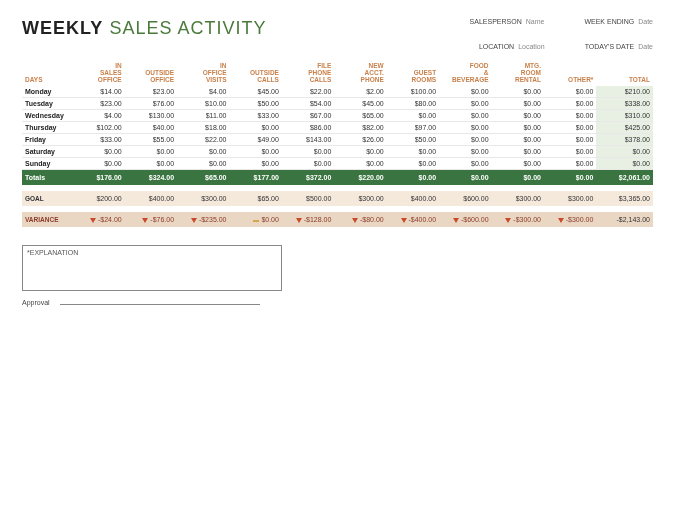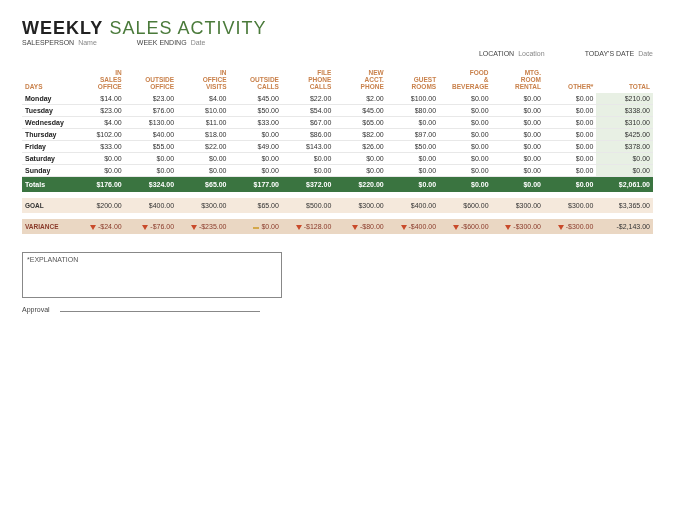--- a/index.html
+++ b/index.html
@@ -1,18 +1,18 @@
 <!DOCTYPE html>
 <html><head>
 <meta charset="utf-8">
 <style>
   * { box-sizing: border-box; margin: 0; padding: 0; }
   body { font-family: Arial, sans-serif; font-size: 8px; background: #fff; width: 675px; height: 520px; padding: 18px 22px; color: #333; }
   
-  .header-row { display: flex; justify-content: space-between; align-items: flex-start; margin-bottom: 4px; flex-direction: column; }
+  .header-row { display: flex; justify-content: space-between; align-items: flex-start; margin-bottom: 4px; }
   .title { font-size: 18px; letter-spacing: 1px; }
   .title .bold { font-weight: bold; color: #222; }
   .title .light { font-weight: normal; color: #4a7a3a; }
   .meta-block { display: flex; gap: 40px; font-size: 7px; color: #555; }
   .meta-item { display: flex; gap: 4px; }
   .meta-label { color: #444; }
   .meta-value { color: #888; }
   .header-row2 { display: flex; justify-content: flex-end; margin-bottom: 10px; }
   
   table { border-collapse: collapse; width: 100%; table-layout: fixed; }

